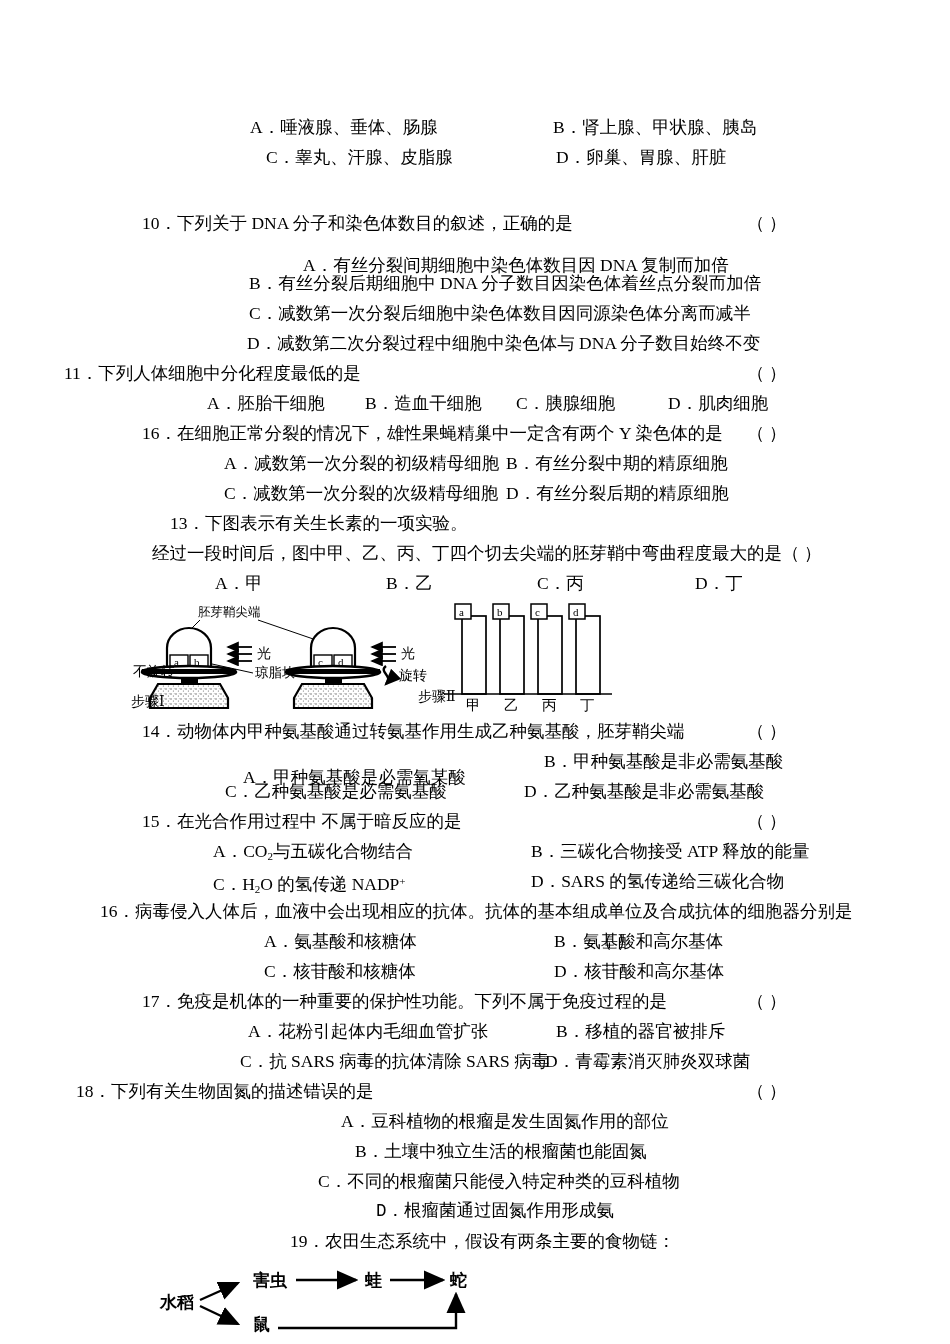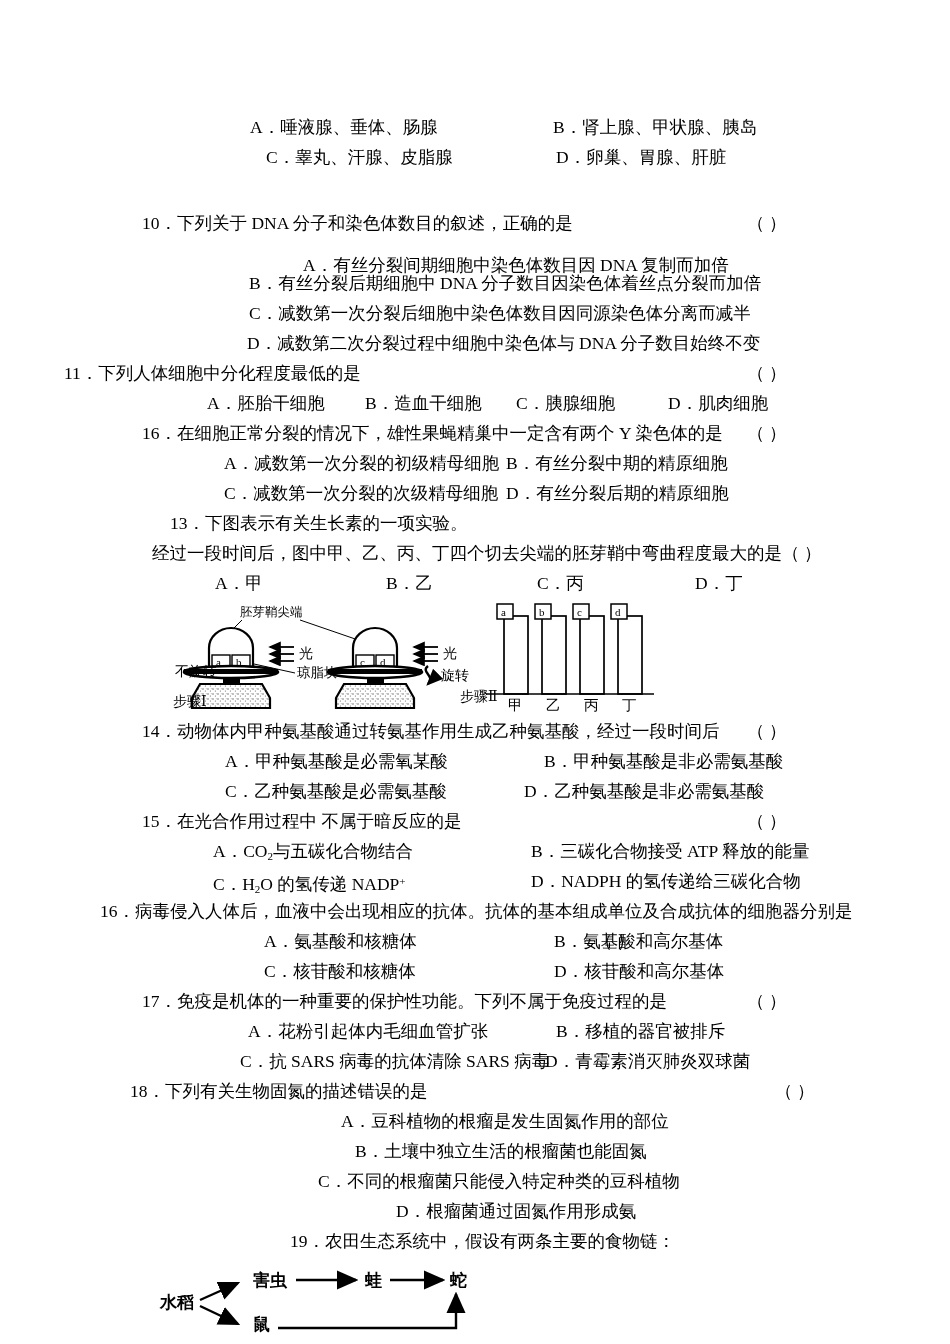--- a/index.html
+++ b/index.html
@@ -60,21 +60,20 @@
   }
   sup {
     font-size: 11px;
     vertical-align: 0.45em;
   }
   
   .fig13 {
     position: relative;
     height: 118px;
     width: 860px;
-    padding-left: 42px;
   }
   .fig13 svg, .fig19 svg {
     display: block;
   }
   .fig19 {
     position: relative;
     height: 92px;
     width: 950px;
   }
   .cn {
@@ -237,43 +236,43 @@
         <path d="M444,96 L612,96" stroke="#000" stroke-width="1.7" fill="none"></path>
 
         <text class="cn" x="466" y="112" font-size="14.5" fill="#000">甲</text>
         <text class="cn" x="504" y="112" font-size="14.5" fill="#000">乙</text>
         <text class="cn" x="542" y="112" font-size="14.5" fill="#000">丙</text>
         <text class="cn" x="580" y="112" font-size="14.5" fill="#000">丁</text>
       </svg>
     </div>
 
     <div class="line" style="padding-left:142px;">
-      <span class="qnum">14．</span><span>动物体内甲种氨基酸通过转氨基作用生成乙种氨基酸，经过一段时间后</span>
-      <span class="paren" style="left:747px;">（     ）</span>
-    </div>
-    <div class="optrow">
-      <span class="opt" style="left:225px;">A．甲种氨基酸是必需氧某酸</span>
+      <span class="qnum">14．</span><span>动物体内甲种氨基酸通过转氨基作用生成乙种氨基酸，胚芽鞘尖端</span>
+      <span class="paren" style="left:747px;">（     ）</span>
+    </div>
+    <div class="optrow">
+      <span class="opt" style="left:243px;margin-top:16px;">A．甲种氨基酸是必需氧某酸</span>
       <span class="opt" style="left:544px;font-family:Liberation Serif, serif;">B．甲种氨基酸是非必需氨基酸</span>
     </div>
     <div class="optrow">
       <span class="opt" style="left:225px;">C．乙种氨基酸是必需氨基酸</span>
       <span class="opt" style="left:524px;">D．乙种氨基酸是非必需氨基酸</span>
     </div>
 
     <div class="line" style="padding-left:142px;">
       <span class="qnum">15．</span><span>在光合作用过程中  不属于暗反应的是</span>
       <span class="paren" style="left:747px;">（     ）</span>
     </div>
     <div class="optrow">
       <span class="opt" style="left:213px;"><span>A．CO</span><sub>2</sub><span>与五碳化合物结合</span></span>
       <span class="opt" style="left:531px;">B．三碳化合物接受 ATP 释放的能量</span>
     </div>
     <div class="optrow">
       <span class="opt" style="left:213px;"><span>C．H</span><sub>2</sub><span>O 的氢传递 NADP</span><sup>+</sup></span>
-      <span class="opt" style="left:531px;">D．NADPH 的氢传递给三碳化合物</span>
+      <span class="opt" style="left:531px;">D．SARS 的氢传递给三碳化合物</span>
     </div>
 
     <div class="line" style="padding-left:100px;">
       <span class="qnum">16．</span><span>病毒侵入人体后，血液中会出现相应的抗体。抗体的基本组成单位及合成抗体的细胞器分别是</span>
     </div>
     <div class="line" style="padding-left:0;">
       <span class="paren" style="left:595px;">（     ）</span>
     </div>
     <div class="optrow">
       <span class="opt" style="left:264px;">A．氨基酸和核糖体</span>
@@ -290,35 +289,35 @@
     </div>
     <div class="optrow">
       <span class="opt" style="left:248px;">A．花粉引起体内毛细血管扩张</span>
       <span class="opt" style="left:556px;">B．移植的器官被排斥</span>
     </div>
     <div class="optrow">
       <span class="opt" style="left:240px;">C．抗 SARS 病毒的抗体清除 SARS 病毒</span>
       <span class="opt" style="left:545px;">D．青霉素消灭肺炎双球菌</span>
     </div>
 
-    <div class="line" style="padding-left:102px;margin-left:28px;">
+    <div class="line" style="padding-left:76px;">
       <span class="qnum">18．</span><span>下列有关生物固氮的描述错误的是</span>
       <span class="paren" style="left:747px;">（     ）</span>
     </div>
     <div class="optrow">
       <span class="opt" style="left:341px;">A．豆科植物的根瘤是发生固氮作用的部位</span>
     </div>
     <div class="optrow">
       <span class="opt" style="left:355px;text-align:right;">B．土壤中独立生活的根瘤菌也能固氮</span>
     </div>
     <div class="optrow">
       <span class="opt" style="left:318px;">C．不同的根瘤菌只能侵入特定种类的豆科植物</span>
     </div>
     <div class="optrow">
-      <span class="opt" style="left:396px;">D．根瘤菌通过固氮作用形成氨</span>
+      <span class="opt" style="left:376px;font-family:Liberation Mono, monospace;">D．根瘤菌通过固氮作用形成氨</span>
     </div>
 
     <div class="line" style="padding-left:290px;">
       <span class="qnum">19．</span><span>农田生态系统中，假设有两条主要的食物链：</span>
     </div>
 
     <div class="fig19">
       <svg width="950" height="92" viewBox="0 0 950 92" xmlns="http://www.w3.org/2000/svg">
         <defs>
           <marker id="ar2" markerWidth="9" markerHeight="9" refX="8" refY="4" orient="auto">

